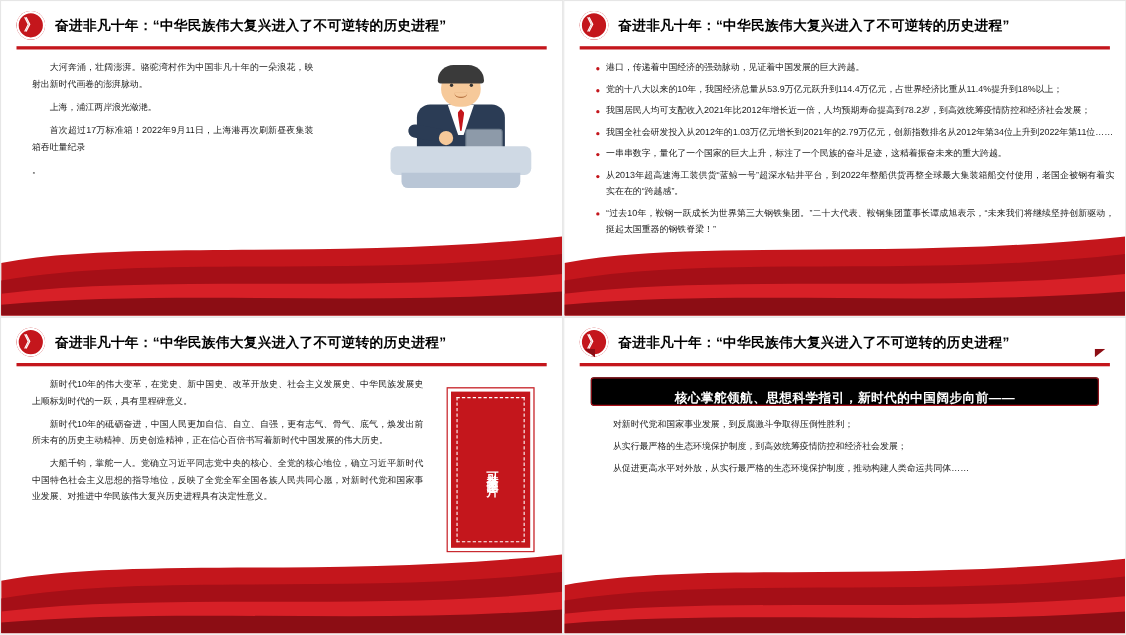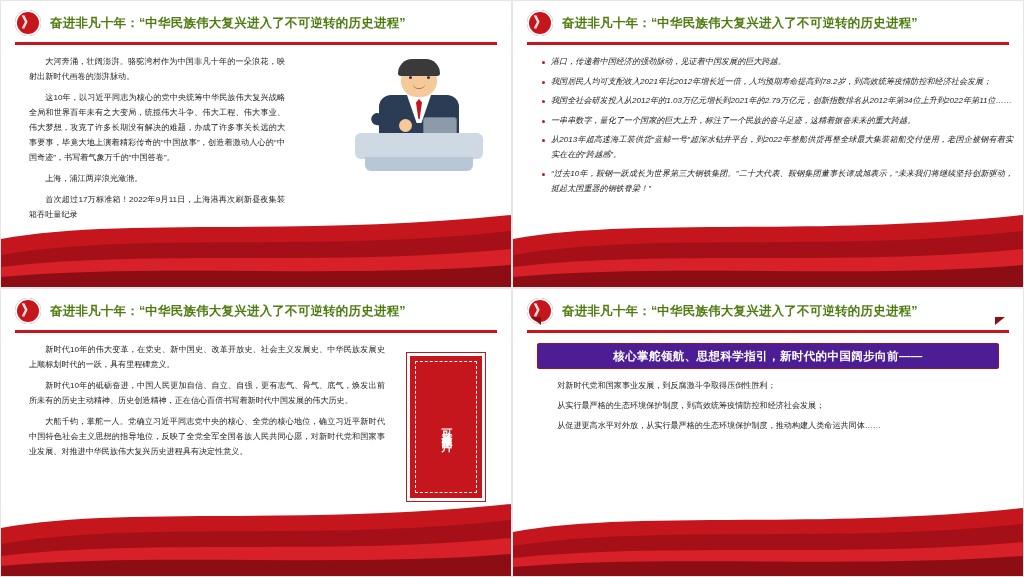--- a/index.html
+++ b/index.html
@@ -36,21 +36,21 @@
     color: #fff; font-size: 13px; font-weight: bold;
     letter-spacing: -2px; padding-right: 2px;
     box-shadow: 0 0 0 2px #fff inset;
     flex: 0 0 auto;
   }
   .hdr-badge span { display:block; transform: scaleY(1.1); }
   .hdr-title {
     margin-left: 9px;
     font-size: 12.5px;
     font-weight: bold;
-    color: #4d7c0f;
+    color: #000000;
     white-space: nowrap;
     letter-spacing: 0.2px;
   }
   .hdr-rule {
     position: absolute; left: 14px; right: 14px; top: 41px;
     height: 2.5px; background: #c4161c;
   }
 
   
   .body {
@@ -102,44 +102,44 @@
     display: flex; align-items: center; justify-content: center;
   }
   .ph-text {
     color: #fff; font-size: 11px; font-weight: bold;
     writing-mode: vertical-rl; letter-spacing: 3px;
     line-height: 1.25;
   }
   .s3-text { width: 356px; }
 
   
-  .bullets { list-style: none; font-style: italic; }
+  .bullets { list-style: none; }
   .bullets li {
     position: relative;
     padding-left: 10px;
     margin-bottom: 5px;
     font-size: 8.1px;
     line-height: 1.8;
     text-align: justify;
     color: #1c1c1c;
   }
   .bullets li:before {
     content: "";
     position: absolute; left: 1px; top: 6px;
     width: 3px; height: 3px; background: #c4161c; border-radius: 50%;
   }
 
   
   .banner {
     position: absolute;
     left: 24px; right: 24px; top: 54px;
     height: 26px;
-    background: #4c1d95;
+    background: #000000;
     border-radius: 3px;
-    display: flex; align-items: center; justify-content: center;
+    display: flex; align-items: flex-end; justify-content: center;
     box-shadow: inset 0 0 0 1px #a9111a;
   }
   .banner-text {
     color: #fff; font-size: 11.5px; font-weight: bold;
     letter-spacing: 0.4px; white-space: nowrap;
   }
   .banner-tail-l, .banner-tail-r {
     position: absolute; top: 28px; width: 10px; height: 8px; background: #8c0d14;
   }
   .banner-tail-l { left: 18px; clip-path: polygon(0 0,100% 0,100% 100%); }
@@ -160,21 +160,20 @@
     <div class="hdr">
       <div class="hdr-badge">
           <span>》</span>
         </div>
       <div class="hdr-title">奋进非凡十年：“中华民族伟大复兴进入了不可逆转的历史进程”</div>
     </div>
     <div class="hdr-rule"></div>
 
     <div class="body s1-text">
       <p class="indent">大河奔涌，壮阔澎湃。骆驼湾村作为中国非凡十年的一朵浪花，映射出新时代画卷的澎湃脉动。</p>
-      <p class="indent">这10年，以习近平同志为核心的党中央统筹中华民族伟大复兴战略全局和世界百年未有之大变局，统揽伟大斗争、伟大工程、伟大事业、伟大梦想，攻克了许多长期没有解决的难题，办成了许多事关长远的大事要事，毕竟大地上演着精彩传奇的“中国故事”，创造着激动人心的“中国奇迹”，书写着气象万千的“中国答卷”。</p>
       <p class="indent">上海，浦江两岸浪光潋滟。</p>
       <p class="indent">首次超过17万标准箱！2022年9月11日，上海港再次刷新昼夜集装箱吞吐量纪录</p>
       <p>。</p>
     </div>
 
     <div class="figure-box">
       <div class="ill-body"></div>
       <div class="ill-shirt"></div>
       <div class="ill-tie"></div>
       <div class="ill-head"></div>
@@ -205,20 +204,21 @@
       <div class="hdr-badge">
           <span>》</span>
         </div>
       <div class="hdr-title">奋进非凡十年：“中华民族伟大复兴进入了不可逆转的历史进程”</div>
     </div>
     <div class="hdr-rule"></div>
 
     <div class="body">
       <ul class="bullets">
         <li>港口，传递着中国经济的强劲脉动，见证着中国发展的巨大跨越。</li>
+        <li>党的十八大以来的10年，我国经济总量从53.9万亿元跃升到114.4万亿元，占世界经济比重从11.4%提升到18%以上；</li>
         <li>我国居民人均可支配收入2021年比2012年增长近一倍，人均预期寿命提高到78.2岁，到高效统筹疫情防控和经济社会发展；</li>
         <li>我国全社会研发投入从2012年的1.03万亿元增长到2021年的2.79万亿元，创新指数排名从2012年第34位上升到2022年第11位……</li>
         <li>一串串数字，量化了一个国家的巨大上升，标注了一个民族的奋斗足迹，这精着振奋未来的重大跨越。</li>
         <li>从2013年超高速海工装供货“蓝鲸一号”超深水钻井平台，到2022年整船供货再整全球最大集装箱船交付使用，老国企被钢有着实实在在的“跨越感”。</li>
         <li>“过去10年，鞍钢一跃成长为世界第三大钢铁集团。”二十大代表、鞍钢集团董事长谭成旭表示，“未来我们将继续坚持创新驱动，挺起太国重器的钢铁脊梁！”</li>
       </ul>
     </div>
 
     <div class="ribbon">
       <svg viewBox="0 0 512 78" preserveAspectRatio="none" aria-hidden="true">

